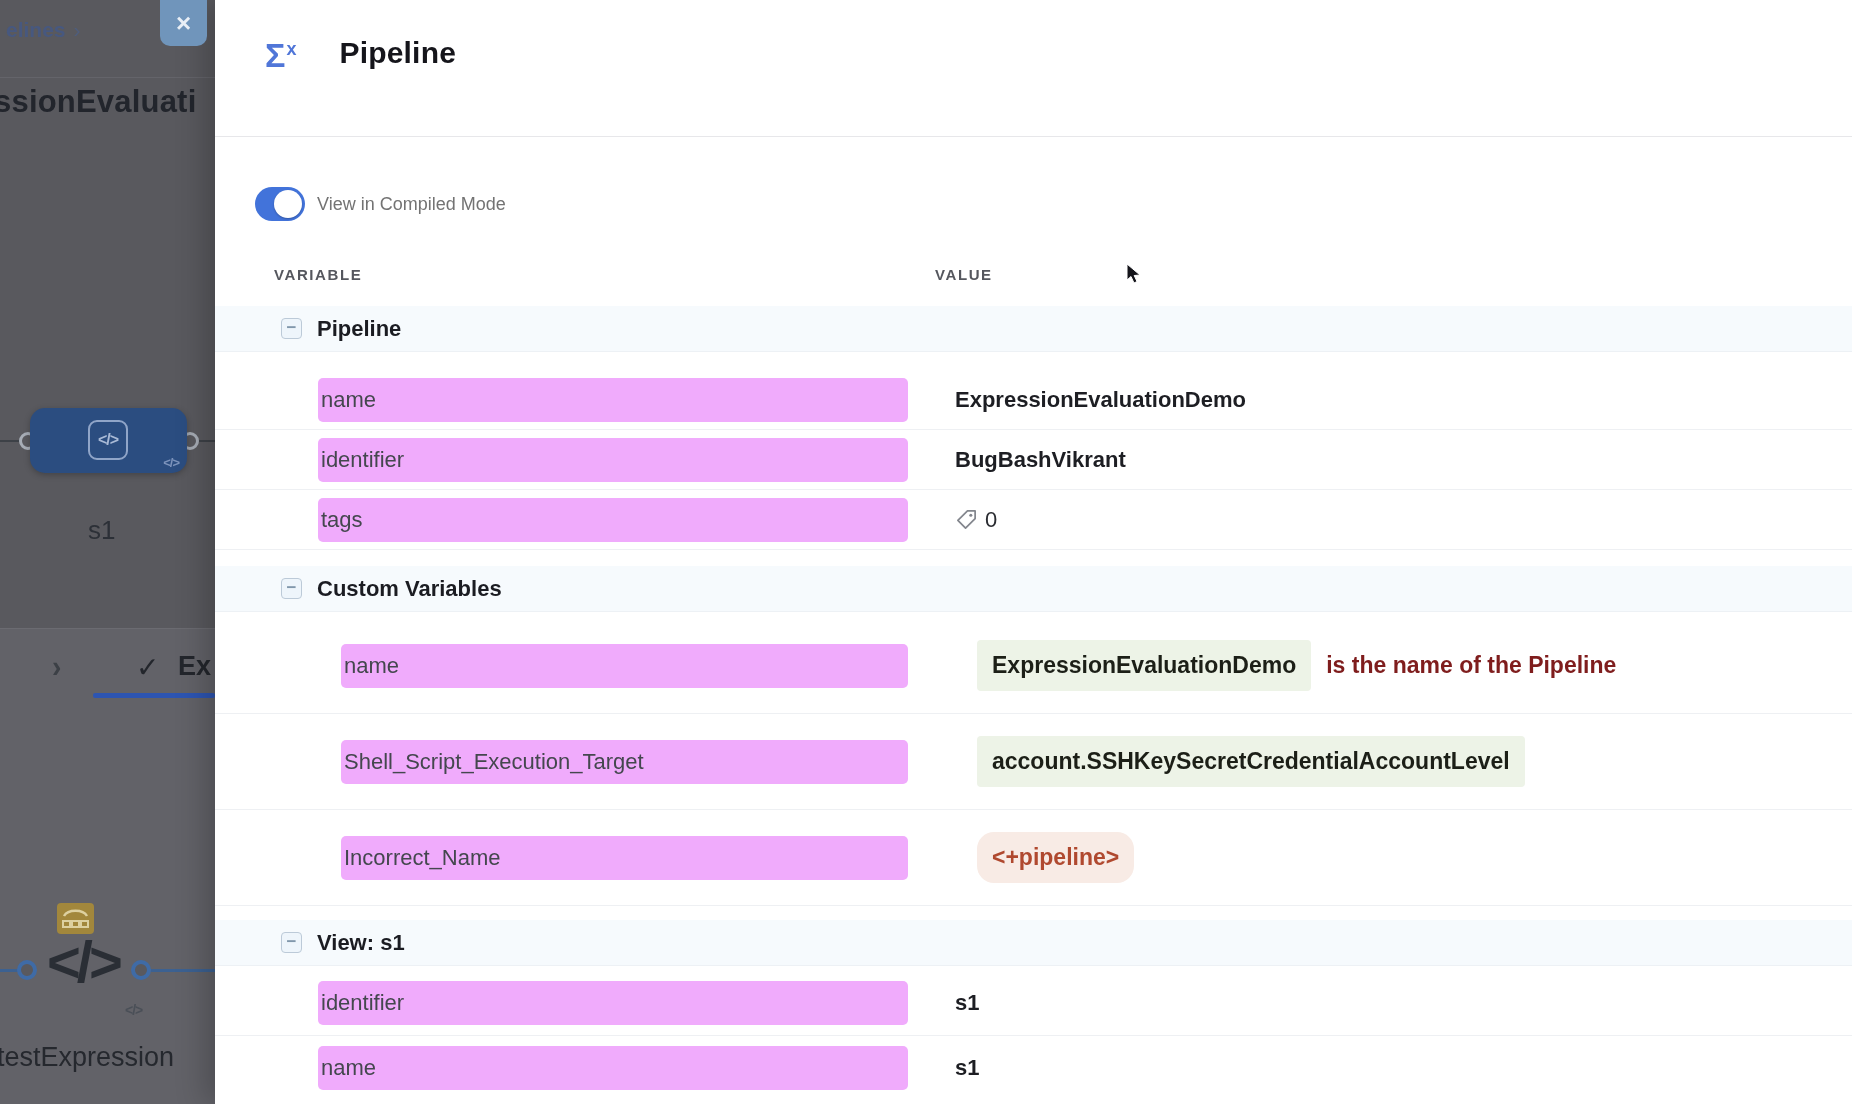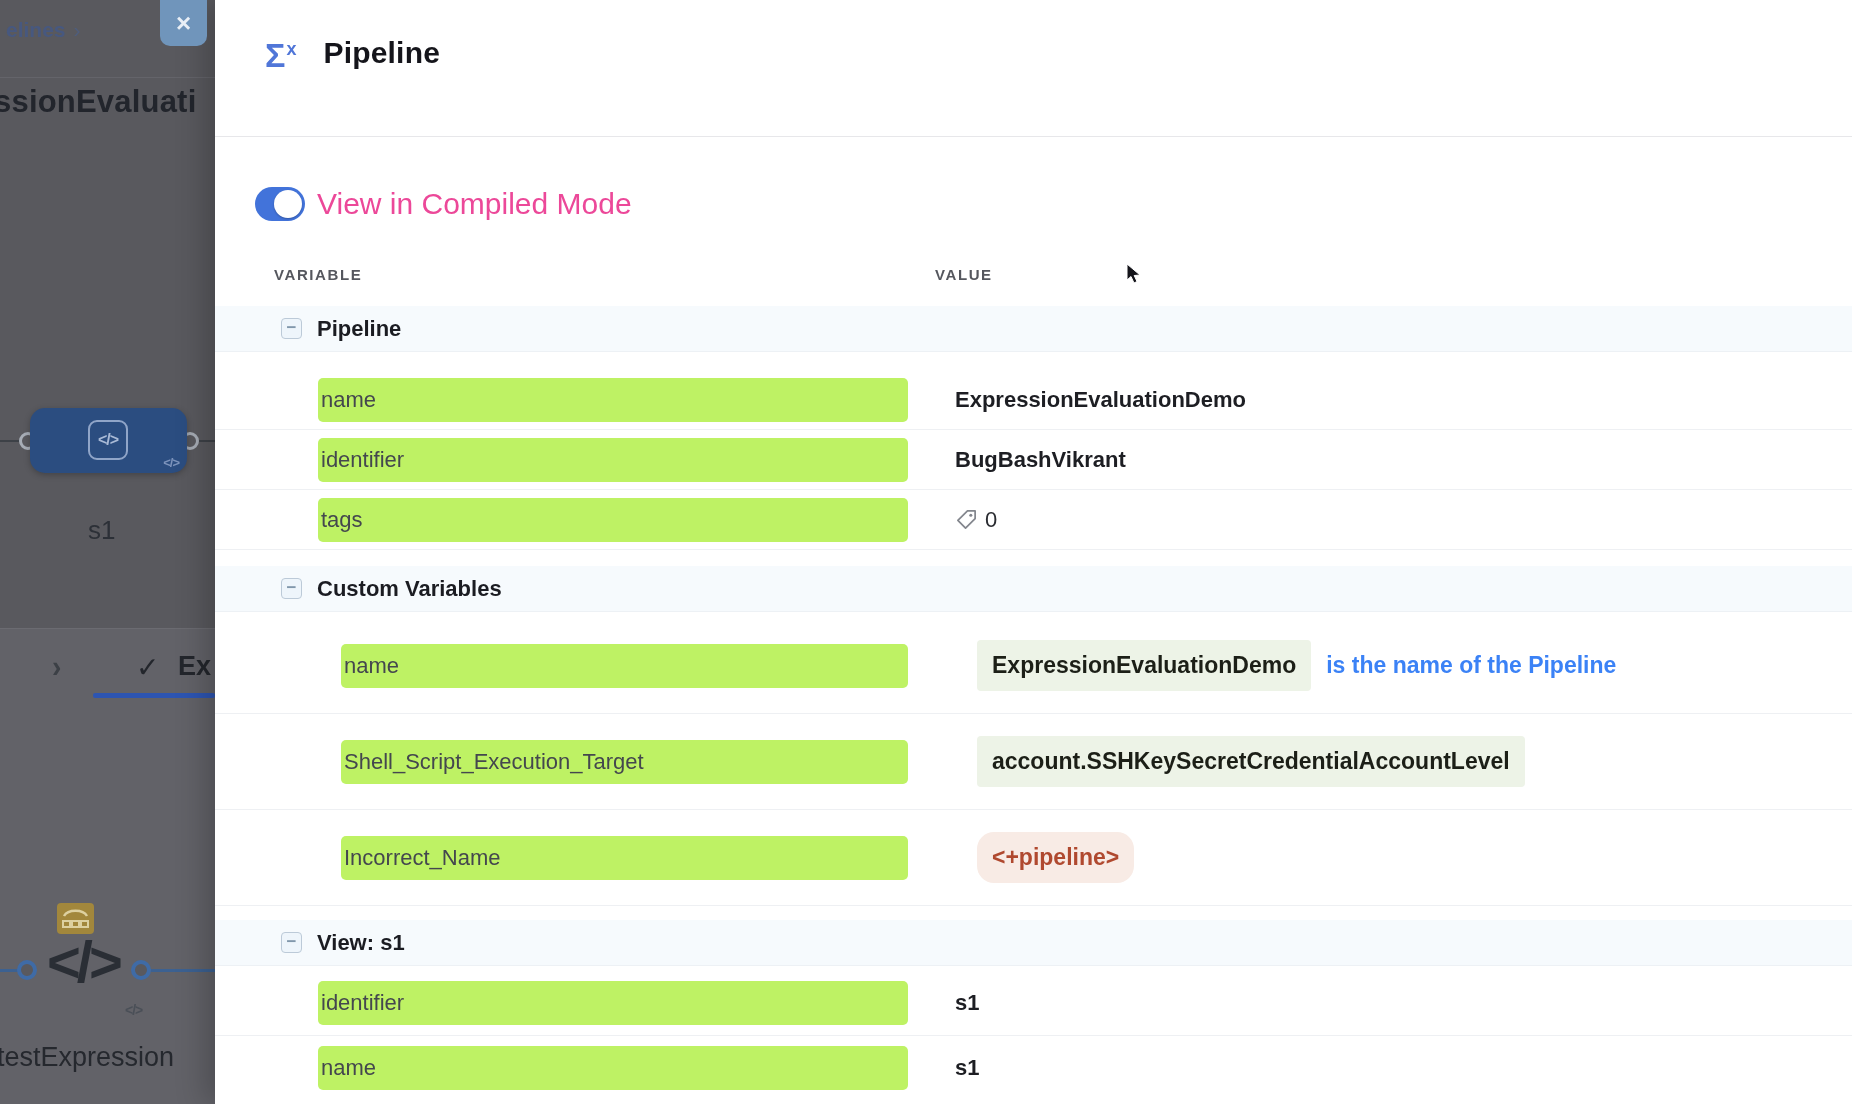--- a/index.html
+++ b/index.html
@@ -33,30 +33,30 @@
   .bd-sline.s1 { left:0; width:18px; } .bd-sline.s2 { left:151px; width:64px; }
   .bd-sdot { position:absolute; width:20px; height:20px; border-radius:50%; border:4px solid #3f6ba6; background:#59595e; top:960px; }
   .bd-sdot.d1 { left:17px; } .bd-sdot.d2 { left:131px; }
   .bd-step-mini { position:absolute; left:125px; top:1002px; font-size:14px; font-weight:700; color:#4a4f57; letter-spacing:-1px; }
   .bd-step-label { position:absolute; left:-3px; top:1042px; font-size:27px; color:#25282e; white-space:nowrap; }
   #close-btn { position:absolute; left:160px; top:0; width:47px; height:46px; background:#7095bb; border-radius:0 0 10px 10px; display:flex; align-items:center; justify-content:center; cursor:pointer; z-index:5; }
   #close-btn span { color:#e9eff6; font-size:26px; font-weight:600; line-height:1; }
 
   
   #panel { position:absolute; left:215px; top:0; width:1637px; height:1104px; background:#ffffff; box-shadow:-10px 0 28px rgba(0,0,0,.22); }
-  #panel-header { height:137px; border-bottom:1px solid #e7e7ea; display:flex; align-items:flex-start; padding:36px 0 0 50px; background:#fff; }
+  #panel-header { height:137px; border-bottom:1px solid #e7e7ea; display:flex; align-items:flex-start; padding:36px 0 0 50px; background:#fff;gap:16px; }
   .sigma-icon { color:#5076d8; font-size:34px; font-weight:700; line-height:1; margin-top:2px; }
   .sigma-icon sup { font-size:18px; font-weight:700; vertical-align:super; margin-left:1px; }
   .panel-title { font-size:30px; font-weight:700; color:#15151b; margin-left:27px; letter-spacing:.2px; }
 
   #panel-body { position:relative; height:967px; background:#fff; }
   .controls-row { display:flex; align-items:center; padding:38px 0 0 40px; height:96px; }
   .toggle { position:relative; width:50px; height:34px; border-radius:17px; background:#4273da; cursor:pointer; flex:none; }
   .toggle .knob { position:absolute; right:3px; top:3px; width:28px; height:28px; border-radius:50%; background:#ffffff; box-shadow:0 1px 2px rgba(0,0,0,.25); }
-  .toggle-label { margin-left:12px; font-size:30px; color:#ec4899; }
+  .toggle-label { margin-left:12px; font-size:18px; color:#737373; }
   .exec-select { margin-left:30px; width:383px; height:57px; background:#fff; border:1px solid #ebebee; border-radius:7px; box-shadow:0 2px 5px rgba(30,30,40,.06); display:flex; align-items:center; padding:0 18px 0 20px; cursor:pointer; }
   .exec-select .value { font-size:23px; color:#26262e; }
   .exec-clear { margin-left:auto; display:flex; }
   .exec-caret { margin-left:26px; display:flex; }
 
   .cursor { position:absolute; left:910px; top:126px; z-index:9; }
 
   
   .vtable { width:100%; }
   .vtable-head { display:flex; height:34px; margin-top:24px; align-items:center; }
@@ -70,31 +70,31 @@
   .section-row.stage { margin-top:14px; margin-bottom:4px; }
   .collapse-box { width:21px; height:21px; border:1.5px solid #bccad8; background:#eef5fb; border-radius:4px; color:#8097ab; font-size:17px; font-weight:700; line-height:17px; text-align:center; flex:none; cursor:pointer; }
   .section-title { margin-left:15px; font-size:22px; font-weight:700; color:#1b1c22; }
 
   .data-row { display:flex; align-items:center; border-bottom:1px solid #eef0f3; }
   .data-row.h60 { height:60px; }
   .data-row.h66 { height:66px; }
   .data-row.tall { height:96px; }
   .data-row.last { height:64px; border-bottom:none; }
   .col-var { width:715px; display:flex; align-items:center; align-self:stretch; }
-  .label-bg { flex:1; margin-right:22px; background:#bef264; border-radius:5px; padding:9px 0 9px 3px; font-size:22px; color:#44474e; }
+  .label-bg { flex:1; margin-right:22px; background:#f0abfc; border-radius:5px; padding:9px 0 9px 3px; font-size:22px; color:#44474e; }
   .indent1 { margin-left:103px; }
   .indent2 { margin-left:126px; }
   .col-val { flex:1; display:flex; align-items:center; padding-left:25px; font-size:22px; }
   .plain-value { font-weight:600; color:#1d1e23; }
   .tag-wrap { display:flex; align-items:center; gap:7px; }
   .tag-count { font-size:22px; color:#2a2c31; font-weight:500; }
   .chip { border-radius:4px; padding:12px 15px; font-weight:600; font-size:23px; }
   .chip.green { background:#edf3e7; color:#1c1f17; margin-left:22px; }
   .chip.red { background:#f8ebe5; color:#b0492f; margin-left:22px;border-radius:17px; }
-  .chip-suffix { margin-left:15px; font-weight:600; color:#3b82f6; font-size:23px; }
+  .chip-suffix { margin-left:15px; font-weight:600; color:#7f1d1d; font-size:23px; }
 </style>
 </head>
 <body>
 
 <div id="screen">
 
   <div id="backdrop">
     <div class="bd-breadcrumb"><span>elines</span><span class="chev">›</span></div>
     <div class="bd-topline"></div>
     <div class="bd-title">ssionEvaluati</div>

